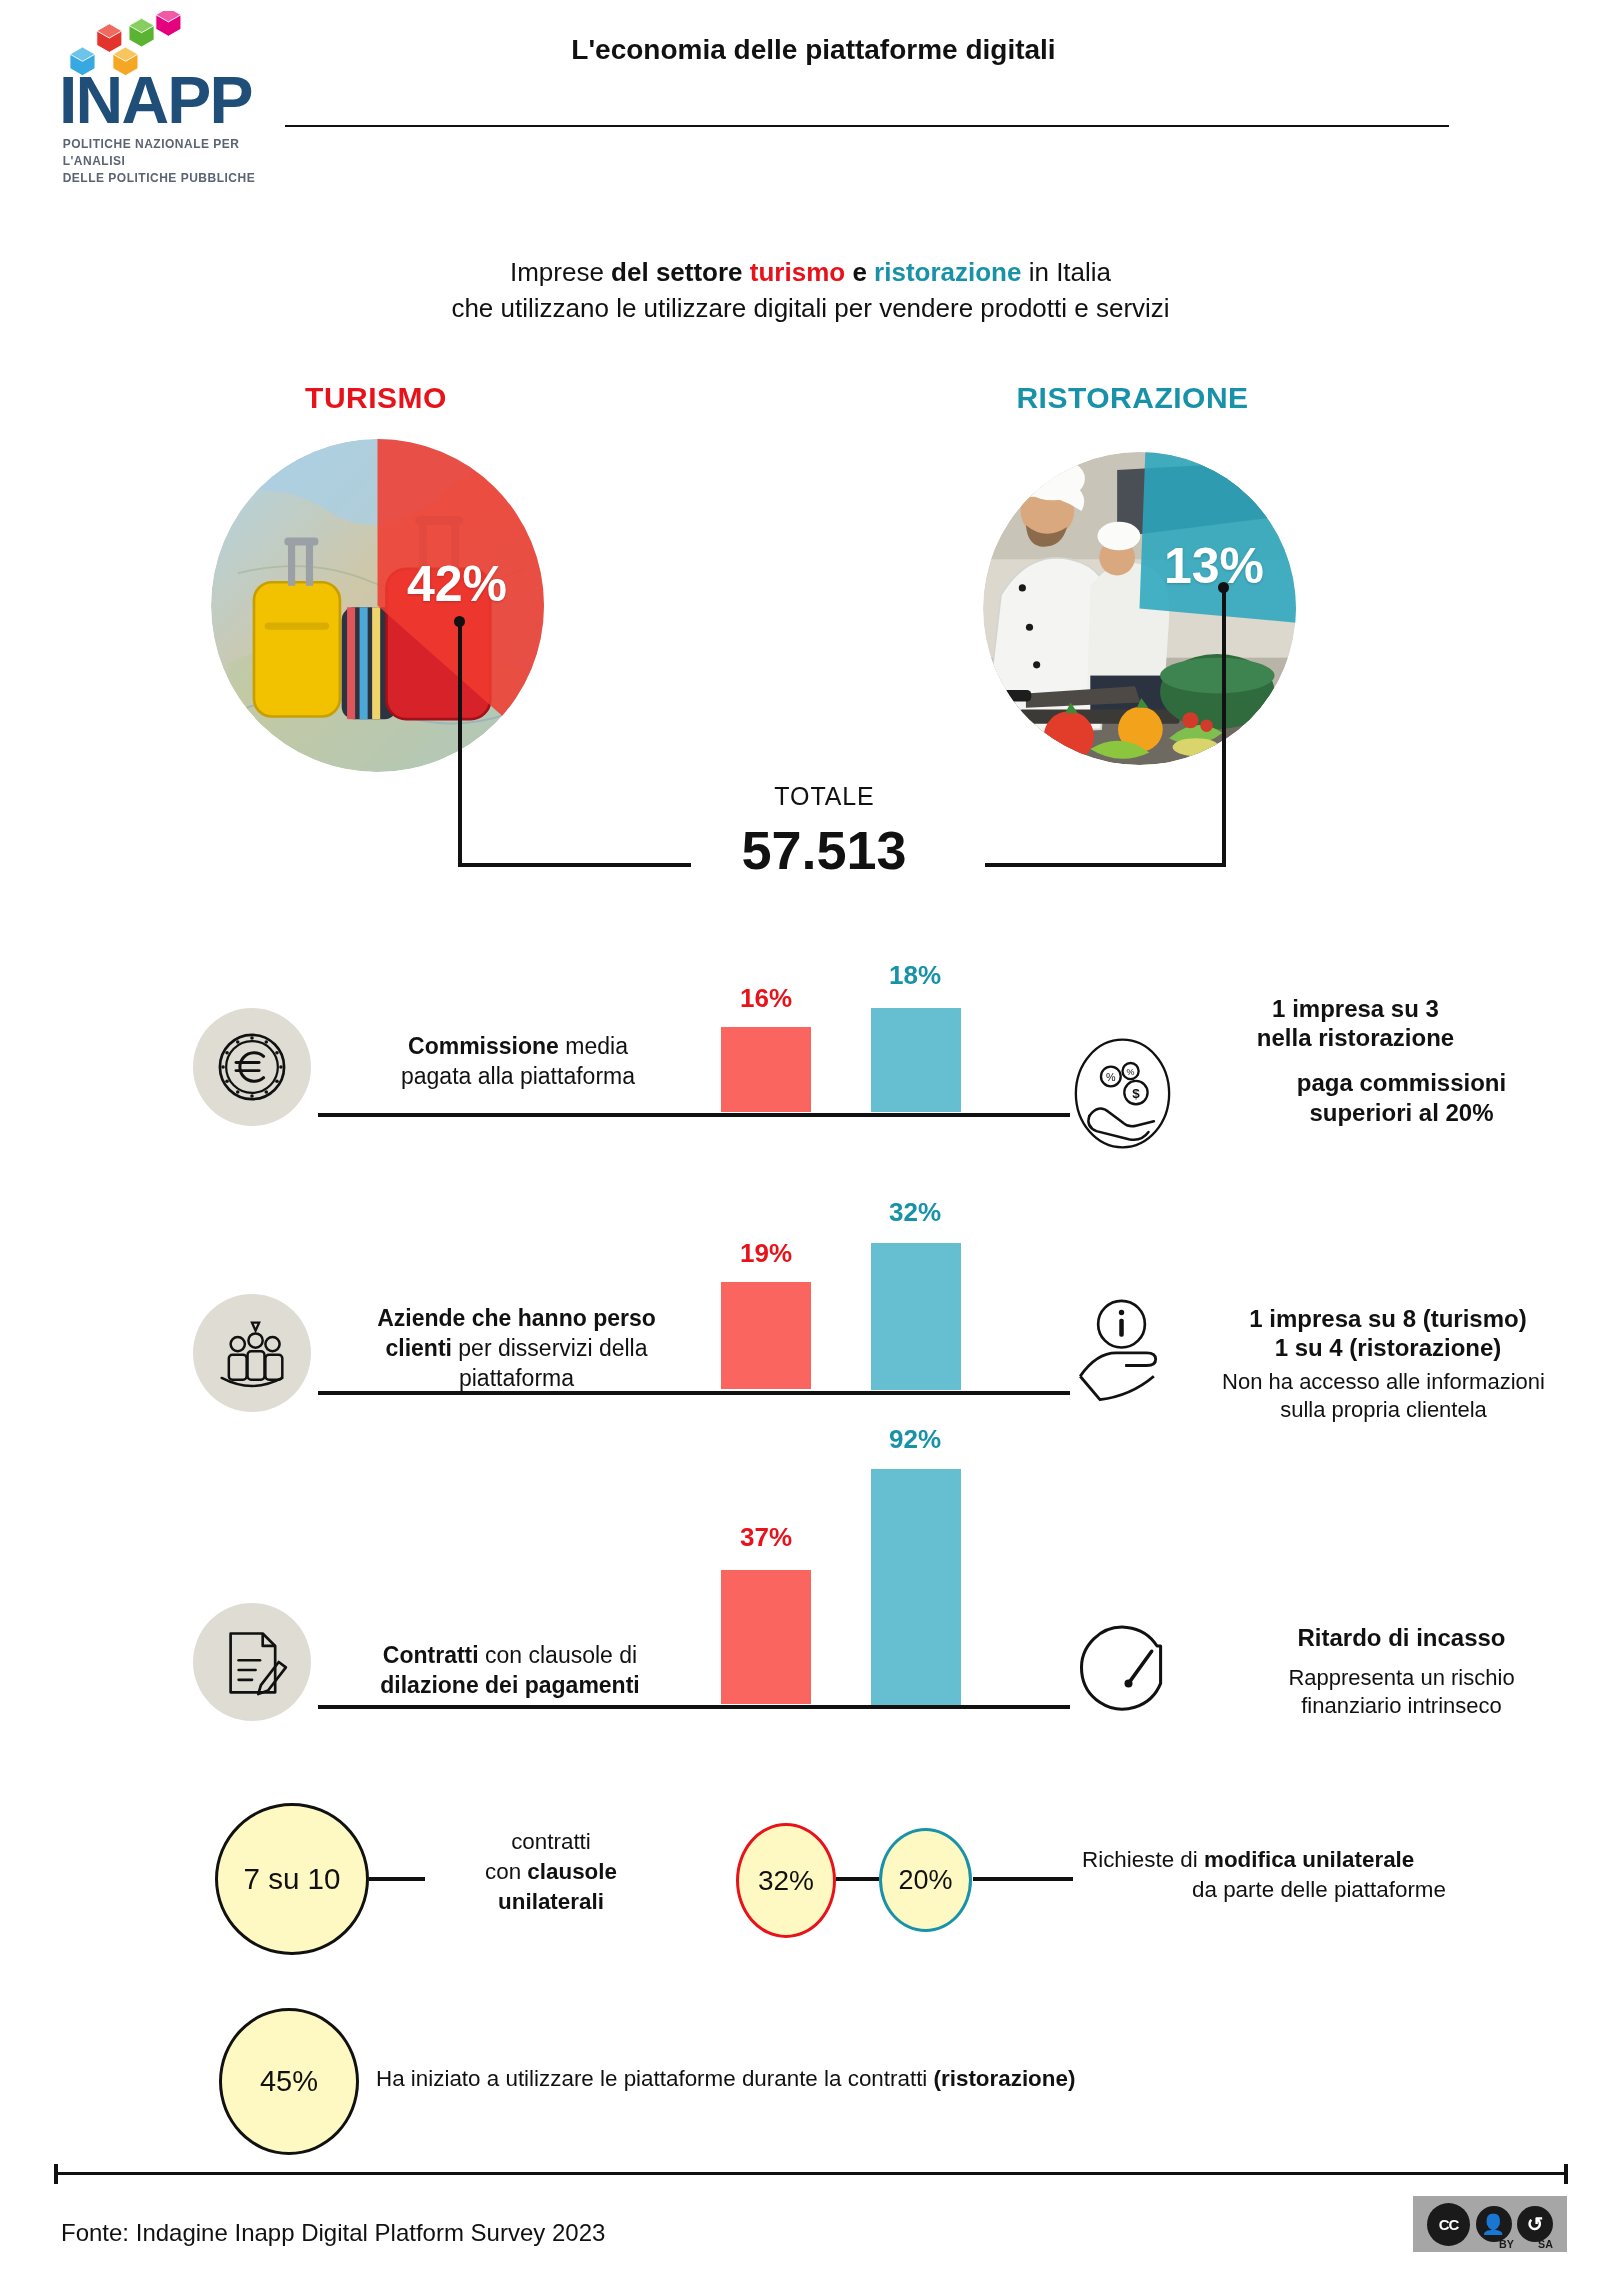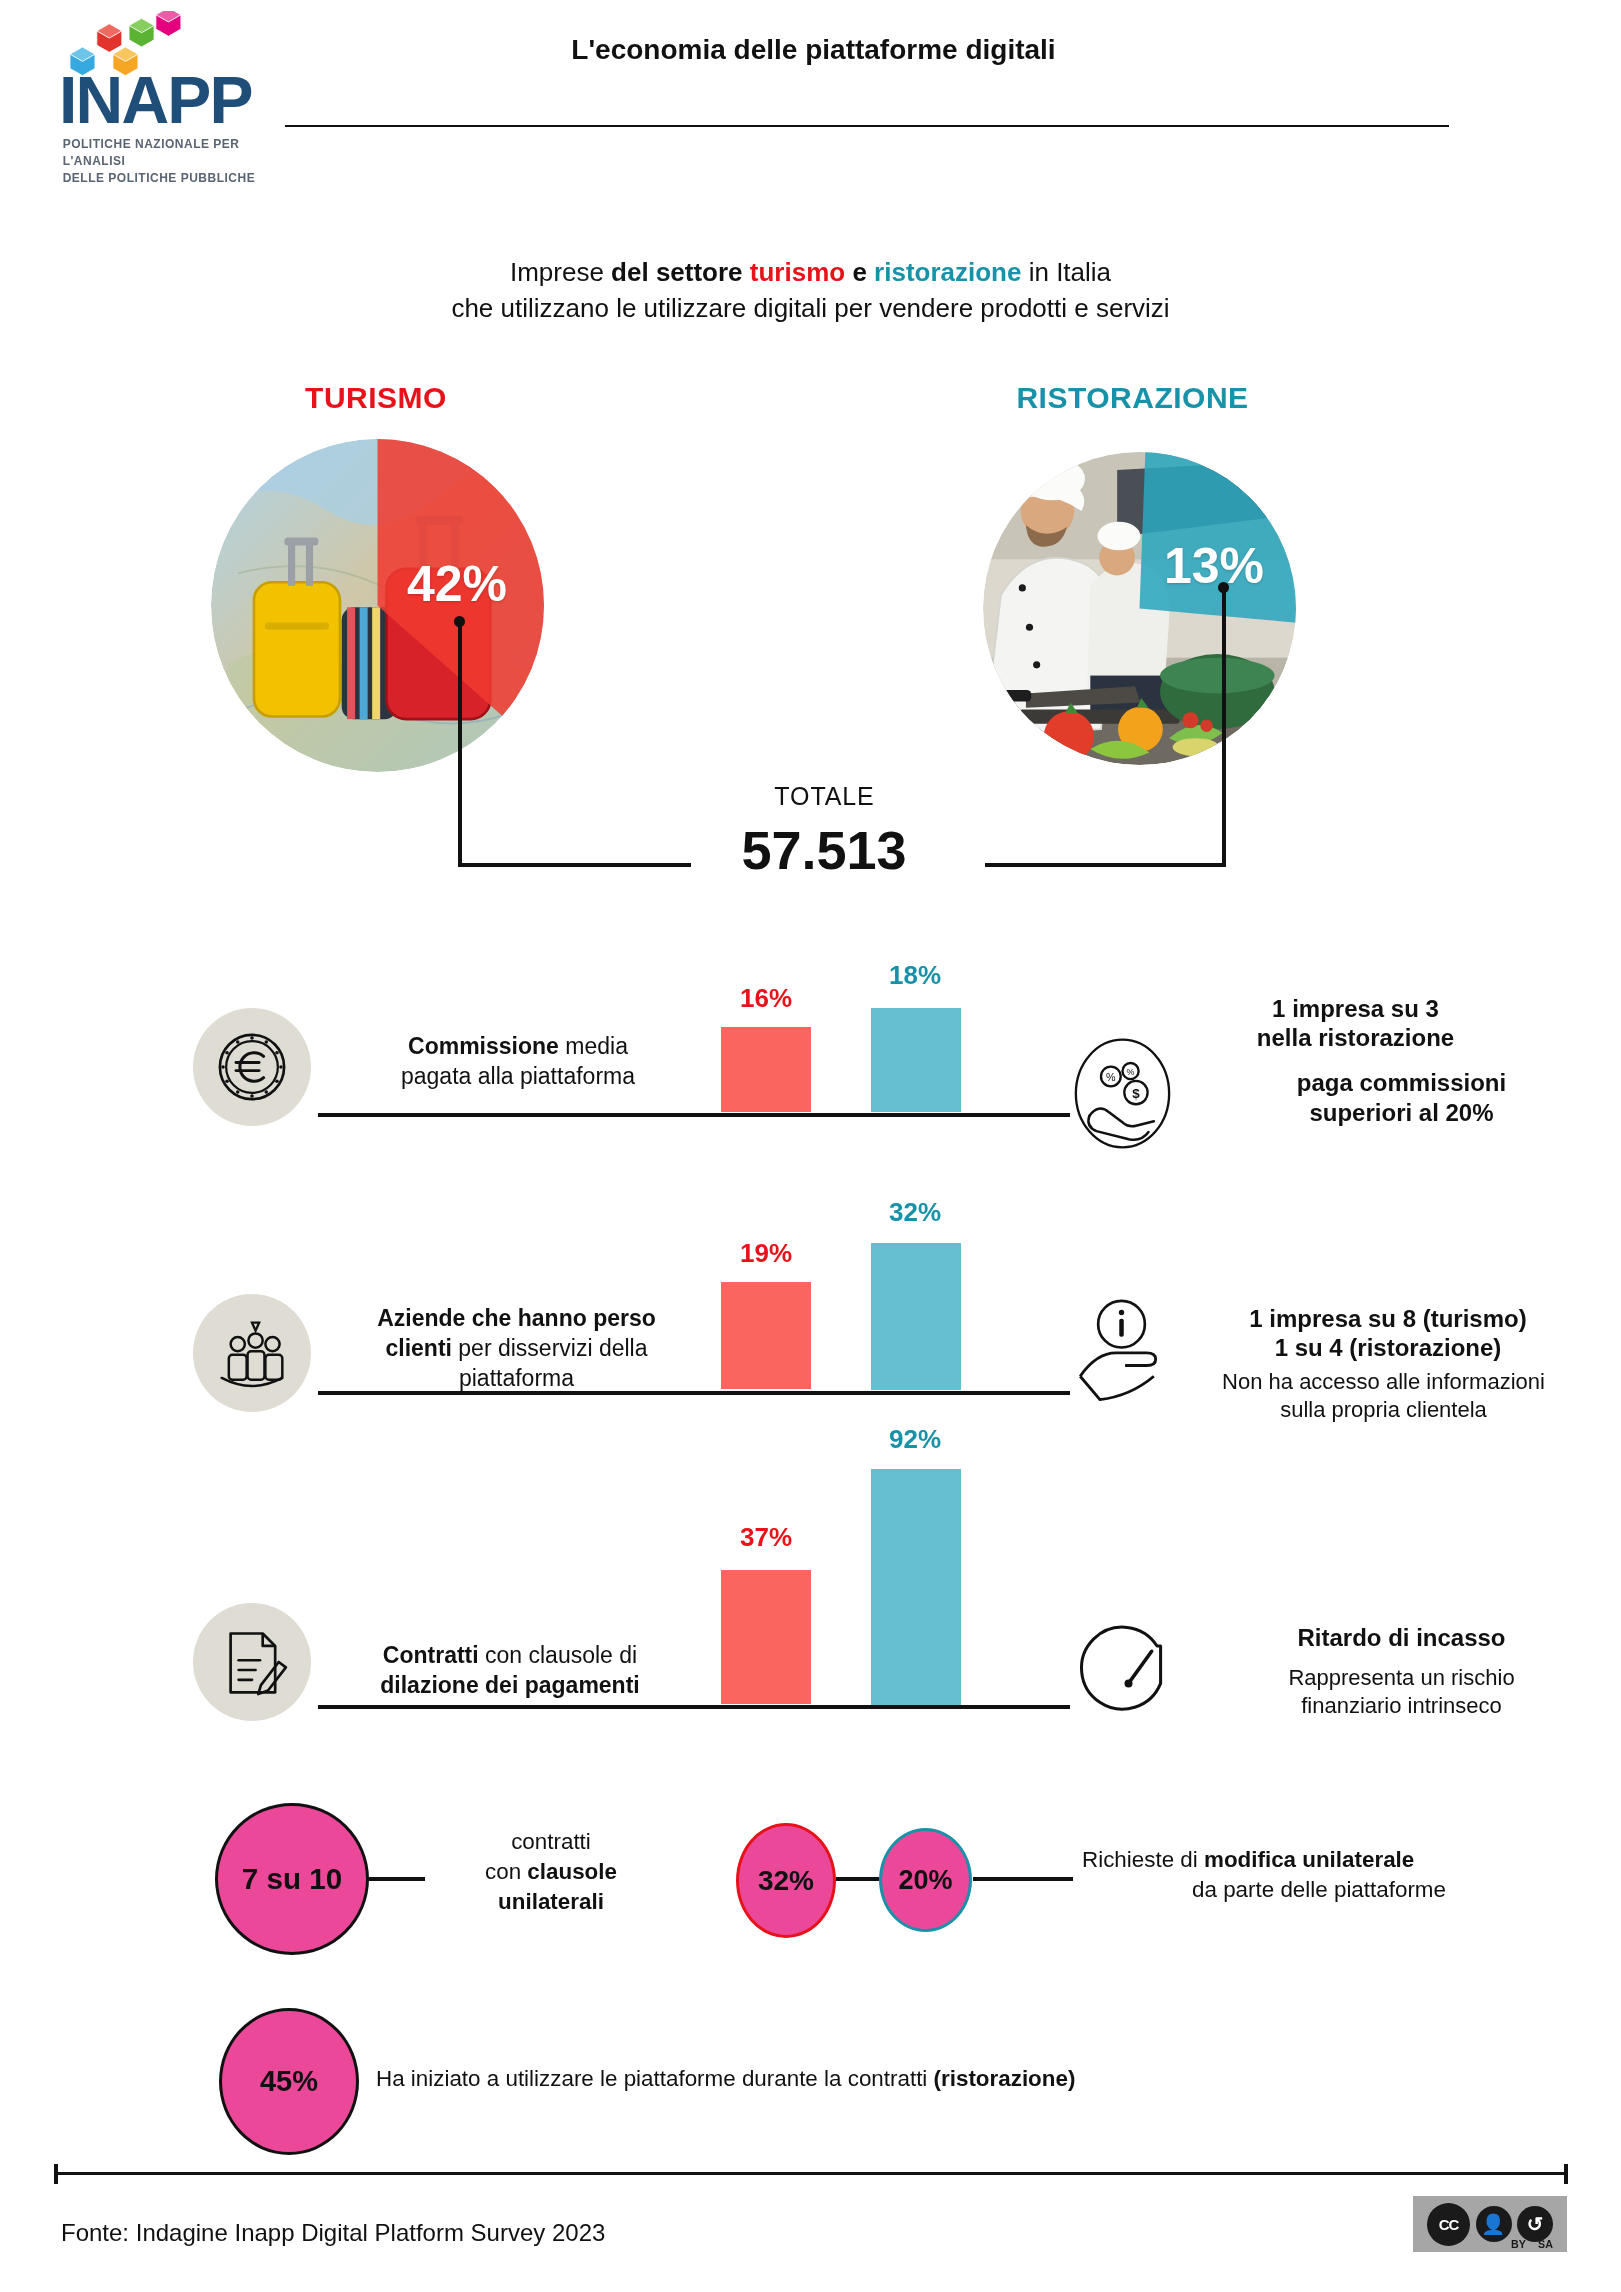--- a/index.html
+++ b/index.html
@@ -108,21 +108,21 @@
     color:#111; text-align:center;
   }
   .note-body {
     position:absolute; font-size:22px; line-height:1.25; color:#111; text-align:center;
   }
 
   
   .oval {
     position:absolute; border:3.6px solid #111; border-radius:50%;
     display:flex; align-items:center; justify-content:center;
-    font-weight:bold; color:#111; background:#ec4899;
+    font-weight:normal; color:#111; background:#fef9c3;
   }
   .oval-red  { border-color:#E8121A; }
   .oval-teal { border-color:#1792A8; }
   .connector { position:absolute; height:3.6px; background:#111; }
   .oval-text { position:absolute; font-size:22.4px; line-height:1.35; color:#111; }
   .oval-text b { font-weight:bold; }
 
   
   .footer-rule { position:absolute; left:54px; top:2172px; width:1514px; border-top:3.6px solid #111; }
   .footer-tick { position:absolute; width:3.6px; height:19.7px; background:#111; }
@@ -478,16 +478,16 @@
 
 <div class="footer-rule"></div>
 <div class="footer-tick" style="left:54px; top:2164px;"></div>
 <div class="footer-tick" style="left:1564px; top:2164px;"></div>
 <div class="footer-src">Fonte: Indagine Inapp Digital Platform Survey  2023</div>
 
 <div class="cc-badge">
   <div class="cc-circ cc-cc">CC</div>
   <div class="cc-circ">👤</div>
   <div class="cc-circ">↺</div>
-  <div class="cc-cap" style="left:98px;">BY</div>
+  <div class="cc-cap" style="left:86px;">BY</div>
   <div class="cc-cap" style="left:125px;">SA</div>
 </div>
 
 
 </body></html>

